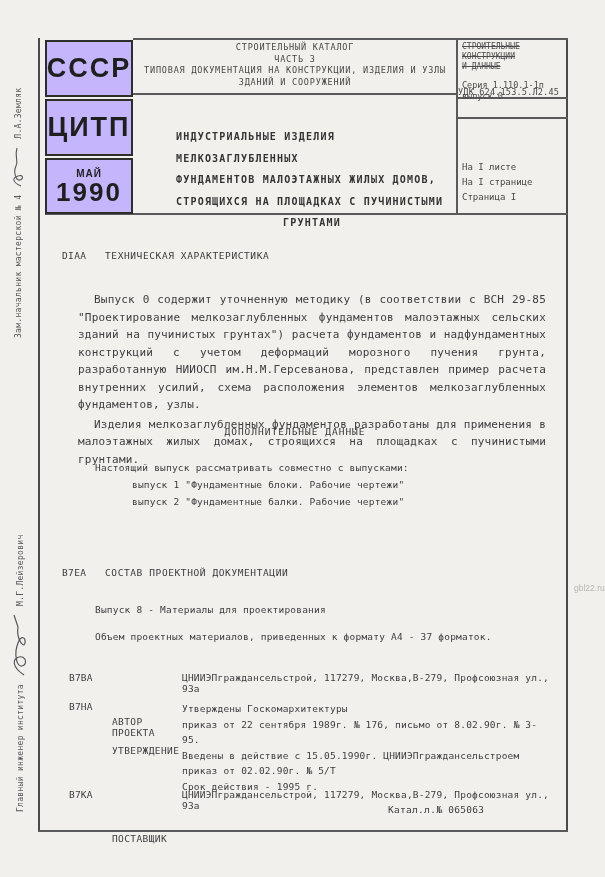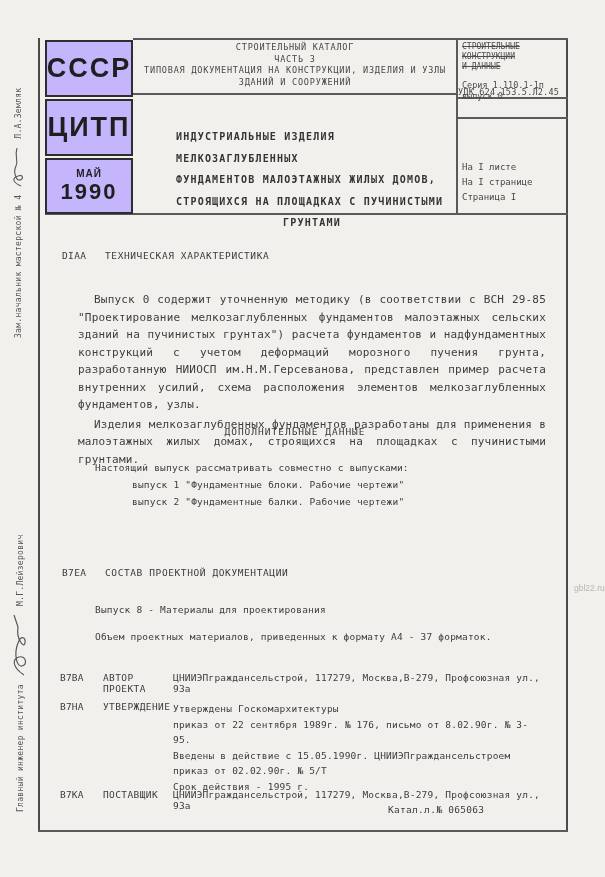--- a/index.html
+++ b/index.html
@@ -11,21 +11,21 @@
   .line { position:absolute; background:#4a4a4a; }
   .hline { height:2px; }
   .vline { width:2px; }
   .thin  { background:#5a5a5a; }
 
   
   .stampbox { position:absolute; left:45px; width:88px; border:2.5px solid #2e2e2e; background:#c4b5fd;
               display:flex; flex-direction:column; align-items:center; justify-content:center; }
   .stamp-big { font-family:"Liberation Sans", sans-serif; font-weight:700; font-size:27px; letter-spacing:2px; color:#1f1f1f; }
   .stamp-month { font-family:"Liberation Sans", sans-serif; font-weight:700; font-size:10px; letter-spacing:1px; color:#1f1f1f; }
-  .stamp-year { font-family:"Liberation Sans", sans-serif; font-weight:700; font-size:22px; letter-spacing:2px; color:#1f1f1f; line-height:26px; }
+  .stamp-year { font-family:"Liberation Sans", sans-serif; font-weight:700; font-size:26px; letter-spacing:2px; color:#1f1f1f; line-height:26px; }
 
   
   .hdr-center { position:absolute; left:140px; top:42px; width:310px; text-align:center;
                 font-size:8.5px; line-height:11.5px; letter-spacing:0.8px; color:#474747; }
 
   
   .cell-right { position:absolute; left:462px; top:42px; width:102px; font-size:8px; line-height:10px; color:#4c4c4c; }
   .struck { text-decoration: line-through; }
   .series-block { margin-top:8px; font-size:8.5px; line-height:10.5px; }
   .udk { position:absolute; left:458px; top:87px; width:108px; font-size:8.5px; color:#474747; letter-spacing:0.2px; }
@@ -39,23 +39,23 @@
   
   .sec-row { position:absolute; left:62px; font-size:9.5px; letter-spacing:0.4px; color:#3a3a3c; display:flex; }
   .sec-code { width:43px; flex:0 0 43px; }
   .sec-heading { letter-spacing:0.6px; }
   .body-flow { position:absolute; left:78px; top:291px; width:468px; font-size:11px; line-height:17.5px; letter-spacing:0.2px; color:#3d3d3f; }
   .body-flow p { text-indent:16px; margin-bottom:2px; text-align:justify; }
   .center-head { position:absolute; left:80px; top:426px; width:430px; text-align:center; font-size:9.5px; letter-spacing:1px; color:#3a3a3c; }
   .addl { position:absolute; left:95px; top:459px; font-size:9.5px; line-height:17px; letter-spacing:0.2px; color:#3d3d3f; }
   .addl .items { margin-left:37px; }
   .comp-lines { position:absolute; left:95px; top:596px; font-size:9.5px; line-height:27px; letter-spacing:0.2px; color:#3d3d3f; }
-  .kv-row { position:absolute; left:60px; font-size:9.5px; letter-spacing:0.2px; color:#3d3d3f; display:flex; }
+  .kv-row { position:absolute; left:69px; font-size:9.5px; letter-spacing:0.2px; color:#3d3d3f; display:flex; }
   .kv-code { flex:0 0 43px; }
-  .kv-label { flex:0 0 70px; letter-spacing:0.4px; }
+  .kv-label { flex:0 0 70px; letter-spacing:0.4px;margin-top:44px; }
   .kv-value { width:372px; }
   .kv-value div { line-height:15.5px; }
   .footer-cat { position:absolute; left:388px; top:804px; font-size:9.5px; letter-spacing:0.3px; color:#3d3d3f; }
 
   
   .vtext { position:absolute; transform:rotate(-90deg); transform-origin:left top;
            display:flex; align-items:center; gap:7px; white-space:nowrap;
            font-size:8px; letter-spacing:0.3px; color:#55555a; }
   .sig svg { display:block; }
 

